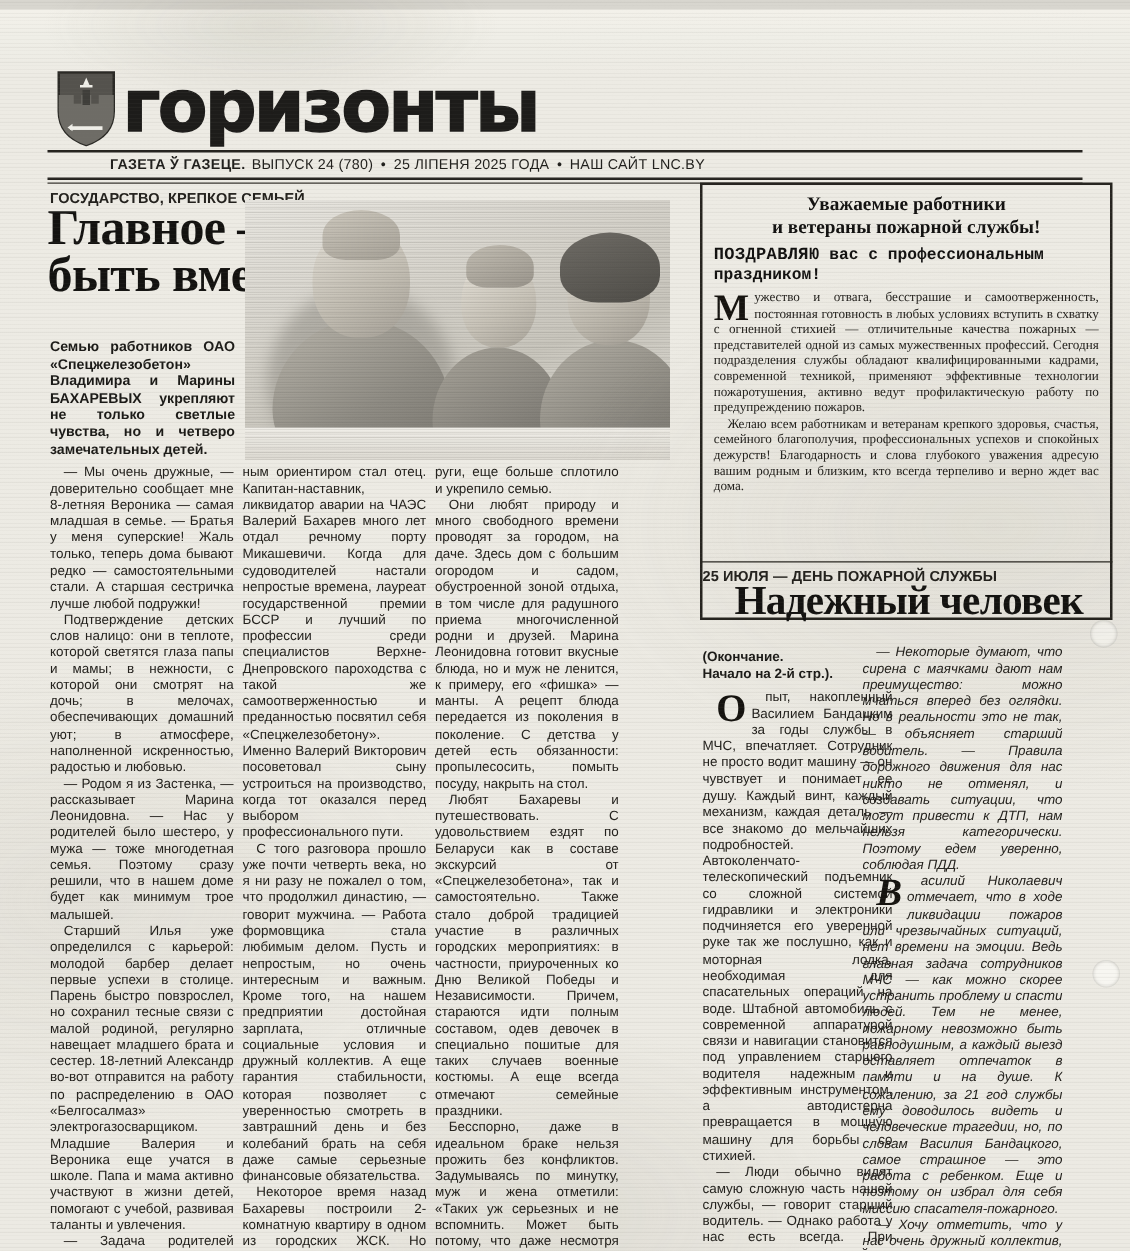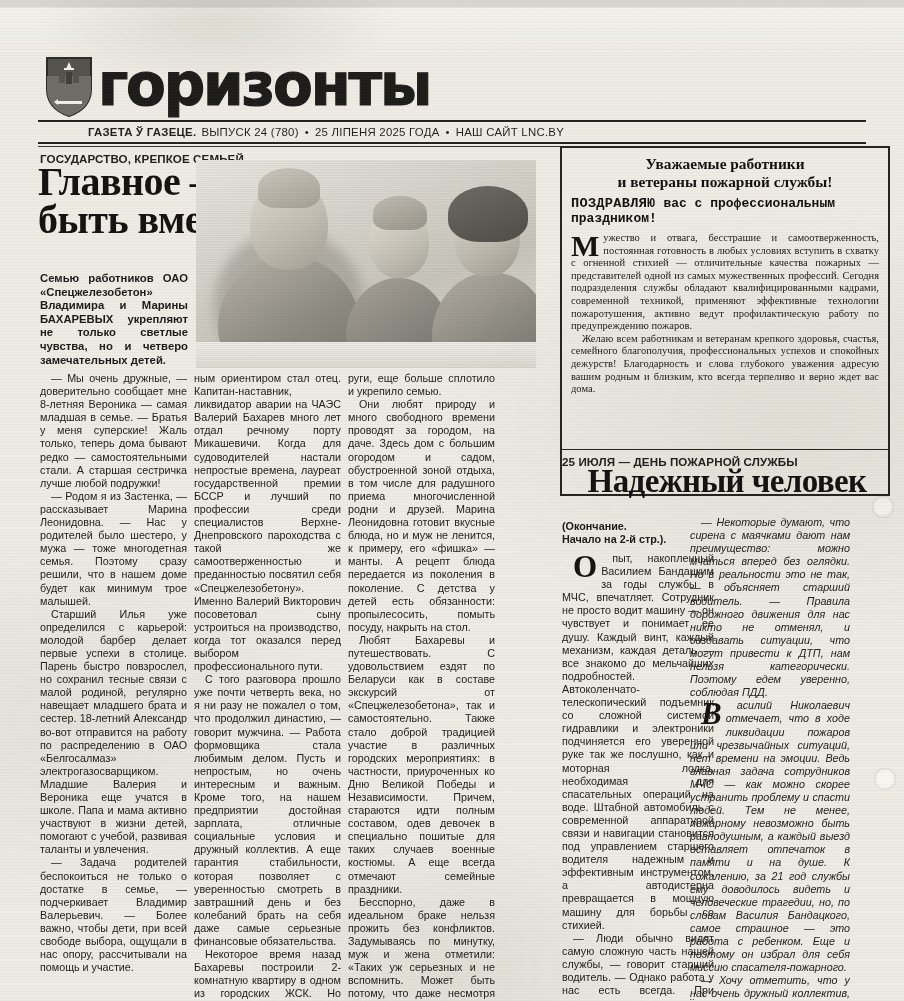--- a/index.html
+++ b/index.html
@@ -176,20 +176,21 @@
 
     <div class="ph-fig" style="left:236px;top:112px;width:118px;height:116px;background:linear-gradient(150deg,#b5b1a7,#8b8880 58%,#726f68);"></div>
     <div class="ph-head" style="left:258px;top:36px;width:66px;height:80px;background:linear-gradient(150deg,#e4e0d7,#c0bbb0 60%,#a29d94);border-radius:50% 50% 45% 45%;"></div>
     <div class="ph-head" style="left:252px;top:26px;width:80px;height:56px;background:linear-gradient(160deg,#6f6c66,#4e4c47);border-radius:52% 52% 40% 40%;"></div>
     <div class="ph-table"></div>
     <div class="ph-grain"></div>
   </div>
 
   <div class="body colA1">
     <p>— Мы очень дружные, — доверительно сообщает мне 8-летняя Вероника — самая младшая в семье. — Братья у меня суперские! Жаль только, теперь дома бывают редко — самостоятельными стали. А старшая сестричка лучше любой подружки!</p>
+    <p>Подтверждение детских слов налицо: они в теплоте, которой светятся глаза папы и мамы; в нежности, с которой они смотрят на дочь; в мелочах, обеспечивающих домашний уют; в атмосфере, наполненной искренностью, радостью и любовью.</p>
     <p>— Родом я из Застенка, — рассказывает Марина Леонидовна. — Нас у родителей было шестеро, у мужа — тоже многодетная семья. Поэтому сразу решили, что в нашем доме будет как минимум трое малышей.</p>
     <p>Старший Илья уже определился с карьерой: молодой барбер делает первые успехи в столице. Парень быстро повзрослел, но сохранил тесные связи с малой родиной, регулярно навещает младшего брата и сестер. 18-летний Александр во-вот отправится на работу по распределению в ОАО «Белгосалмаз» электрогазосварщиком. Младшие Валерия и Вероника еще учатся в школе. Папа и мама активно участвуют в жизни детей, помогают с учебой, развивая таланты и увлечения.</p>
     <p>— Задача родителей беспокоиться не только о достатке в семье, — подчеркивает Владимир Валерьевич. — Более важно, чтобы дети, при всей свободе выбора, ощущали в нас опору, рассчитывали на помощь и участие.</p>
 
   </div>
 
   <div class="body colA2">
     <p class="noind">ным ориентиром стал отец. Капитан-наставник, ликвидатор аварии на ЧАЭС Валерий Бахарев много лет отдал речному порту Микашевичи. Когда для судоводителей настали непростые времена, лауреат государственной премии БССР и лучший по профессии среди специалистов Верхне-Днепровского пароходства с такой же самоотверженностью и преданностью посвятил себя «Спецжелезобетону». Именно Валерий Викторович посоветовал сыну устроиться на производство, когда тот оказался перед выбором профессионального пути.</p>
     <p>С того разговора прошло уже почти четверть века, но я ни разу не пожалел о том, что продолжил династию, — говорит мужчина. — Работа формовщика стала любимым делом. Пусть и непростым, но очень интересным и важным. Кроме того, на нашем предприятии достойная зарплата, отличные социальные условия и дружный коллектив. А еще гарантия стабильности, которая позволяет с уверенностью смотреть в завтрашний день и без колебаний брать на себя даже самые серьезные финансовые обязательства.</p>
     <p>Некоторое время назад Бахаревы построили 2-комнатную квартиру в одном из городских ЖСК. Но квадратных метров по-прежнему не хватало. Поэтому вступили в очередной кооператив, став обладателями «однушки». Марина Леонидовна сменила халат санитарки филиала №1 «Микашевичская больница» на спецодежду арматурно-формовочного цеха «Спецжелезобетона» пару месяцев назад. И это, как считают суп-</p>

